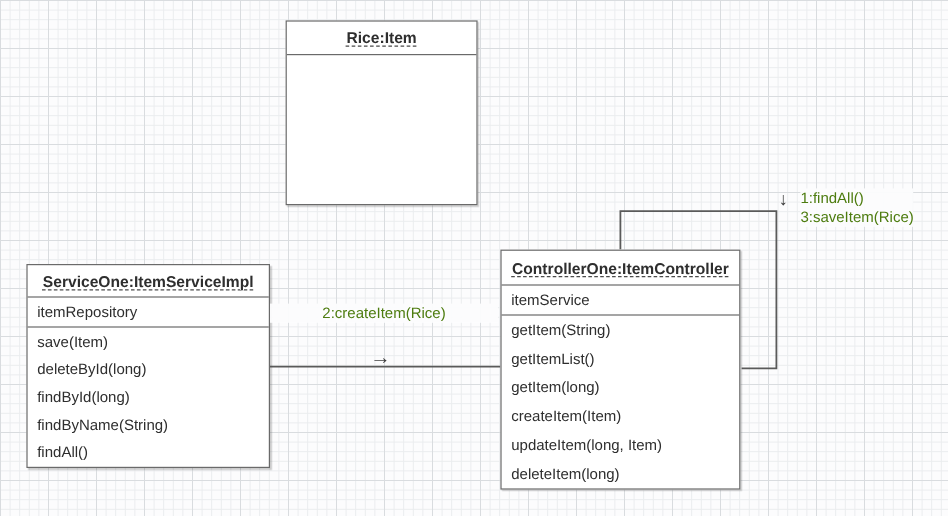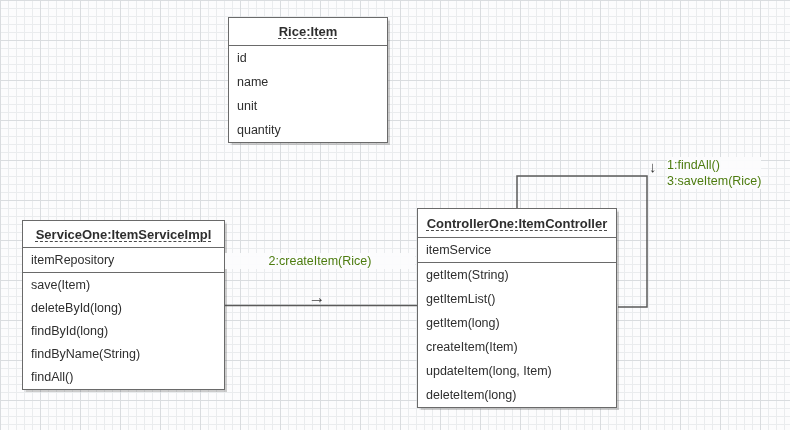--- a/index.html
+++ b/index.html
@@ -39,21 +39,21 @@
     position:absolute; font-size:12.5px; line-height:16px;
     background:rgba(252,252,253,0.95); color:#4d7c0f;
   }
   .edge-label.center{text-align:center;}
   .dir-arrow{position:absolute; color:#3f3f3f; background:transparent; line-height:1;}
   #arrow-right{left:300px; top:289px; width:34px; font-size:17px; text-align:center;}
   #arrow-down{left:649px; top:159px; font-size:15px;}
   #label-mid{left:225px; top:253px; width:190px;}
   #label-loop{left:667px; top:157px;}
 
-  #box-rice{left:228px; top:17px; width:160px; height:126px;}
+  #box-rice{left:238px; top:17px; width:160px; height:154px;}
   #box-rice .uml-title{height:27px;}
   #box-service{left:22px; top:220px; width:203px; height:170px;}
   #box-service .uml-title{height:26px;text-align:center;}
   #box-service .uml-attrs .uml-row{height:24px; flex:0 0 24px;}
   #box-controller{left:417px; top:208px; width:200px; height:200px;}
   #box-controller .uml-title{height:28px;}
   #box-controller .uml-attrs .uml-row{height:24px; flex:0 0 24px;}
 </style>
 </head>
 <body>
@@ -61,26 +61,20 @@
 <div class="canvas">
 
   <svg class="connector-layer" width="790" height="430">
     <line x1="225" y1="305.5" x2="417" y2="305.5" stroke="#5a5a5a" stroke-width="1.5"></line>
     <polyline points="517,208 517,176 647,176 647,307 618,307" fill="none" stroke="#5a5a5a" stroke-width="1.5"></polyline>
   </svg>
 
   <div class="uml-box" id="box-rice">
     <div class="uml-title">
       <span>Rice:Item</span>
-    </div>
-    <div class="uml-methods">
-      <div class="uml-row">id</div>
-      <div class="uml-row">name</div>
-      <div class="uml-row">unit</div>
-      <div class="uml-row">quantity</div>
     </div>
   </div>
 
   <div class="uml-box" id="box-service">
     <div class="uml-title">
       <span>ServiceOne:ItemServiceImpl</span>
     </div>
     <div class="uml-attrs sep">
       <div class="uml-row">itemRepository</div>
     </div>

